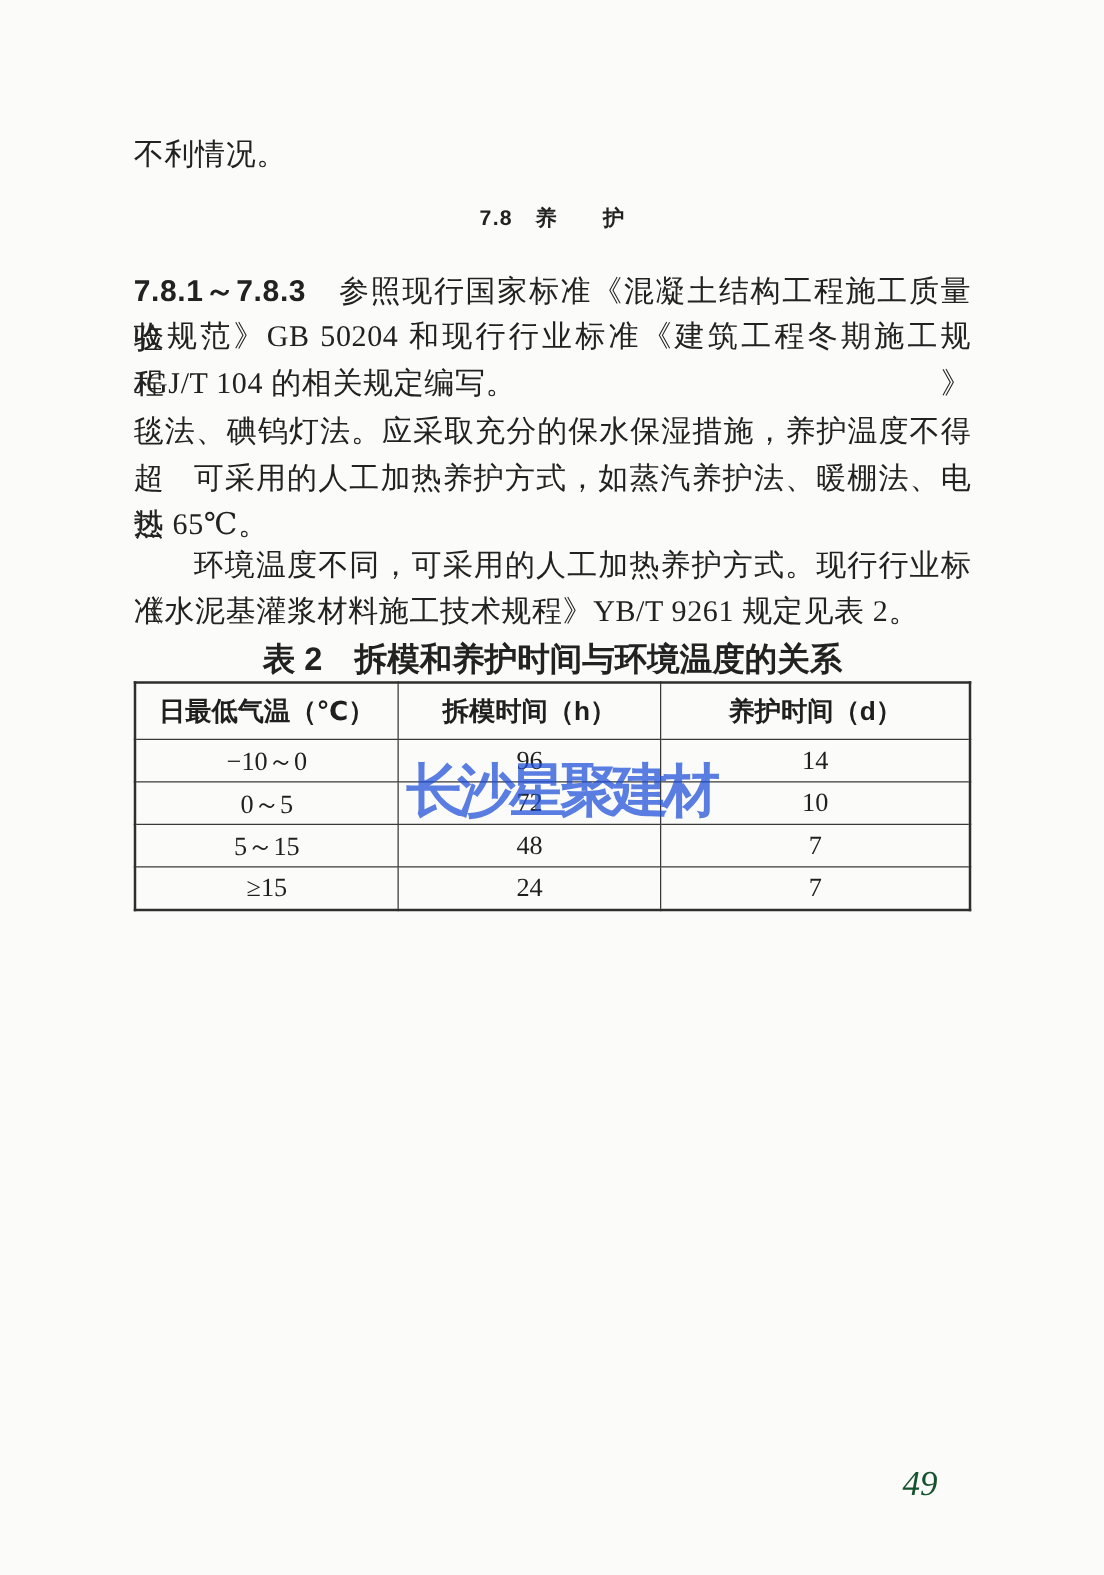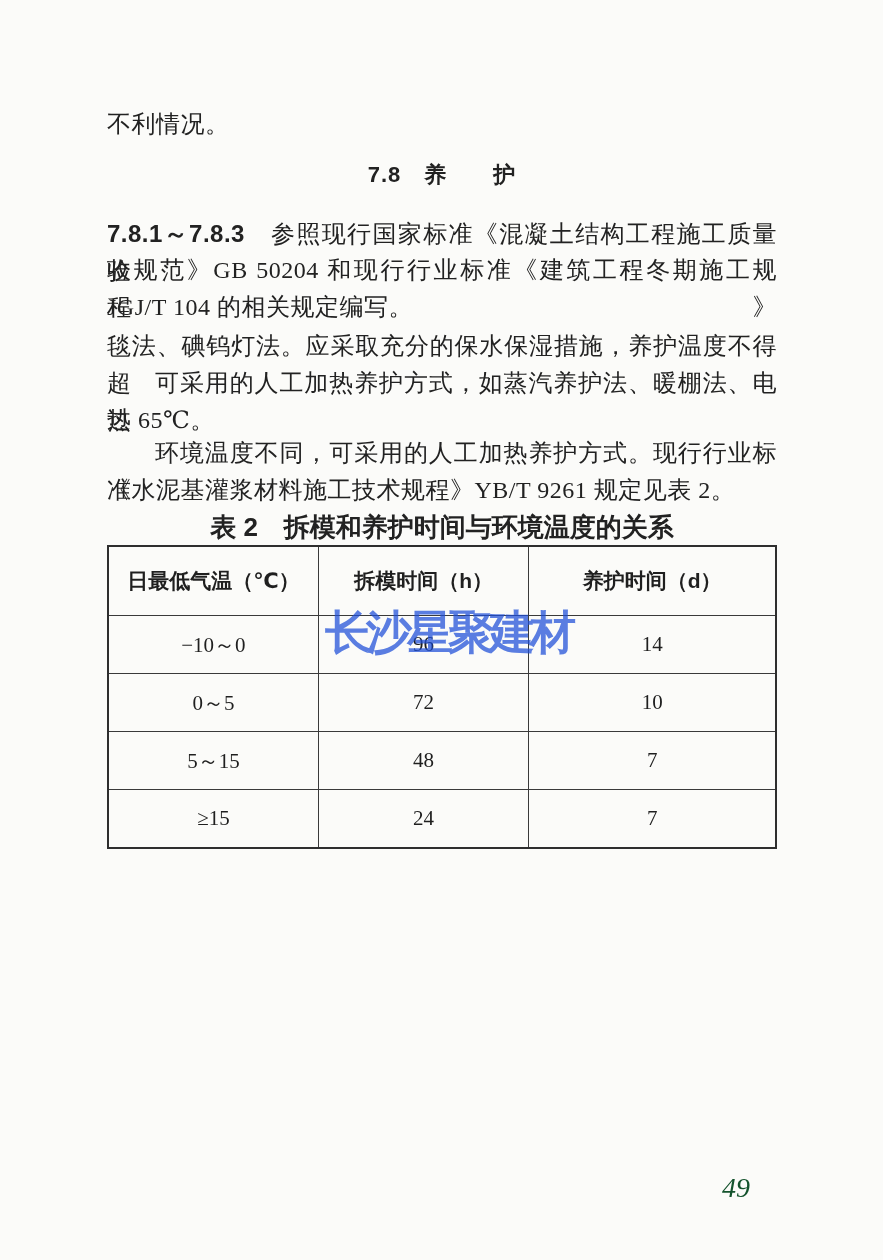--- a/index.html
+++ b/index.html
@@ -31,21 +31,21 @@
   }
   .indent { text-indent: 2em; }
   .p1 { margin-top: 106px; }
   .heading {
     margin-top: 12px;
     height: 40px;
     line-height: 40px;
     text-align: center;
     font-family: "Liberation Sans", "DejaVu Sans", sans-serif;
     font-weight: bold;
-    font-size: 22px;
+    font-size: 17px;
     letter-spacing: 1px;
   }
   .p2 { margin-top: 20px; }
   .p3 { margin-top: 2px; }
   .p4 { margin-top: -4px; }
   .lead {
     font-family: "Liberation Sans", "DejaVu Sans", sans-serif;
     font-weight: bold;
   }
   .caption {
@@ -61,21 +61,21 @@
     margin-top: 4px;
     width: 670px;
     border-collapse: collapse;
     table-layout: fixed;
     border: 2px solid #2e2e2e;
   }
   table.curing th, table.curing td {
     border: 1px solid #3a3a3a;
     text-align: center;
     vertical-align: middle;
-    padding: 12px;
+    padding: 0;
   }
   table.curing th {
     height: 44px;
     font-family: "Liberation Sans", "DejaVu Sans", sans-serif;
     font-weight: bold;
     font-size: 21px;
     color: #1f1f1f;
   }
   table.curing td {
     height: 33px;

